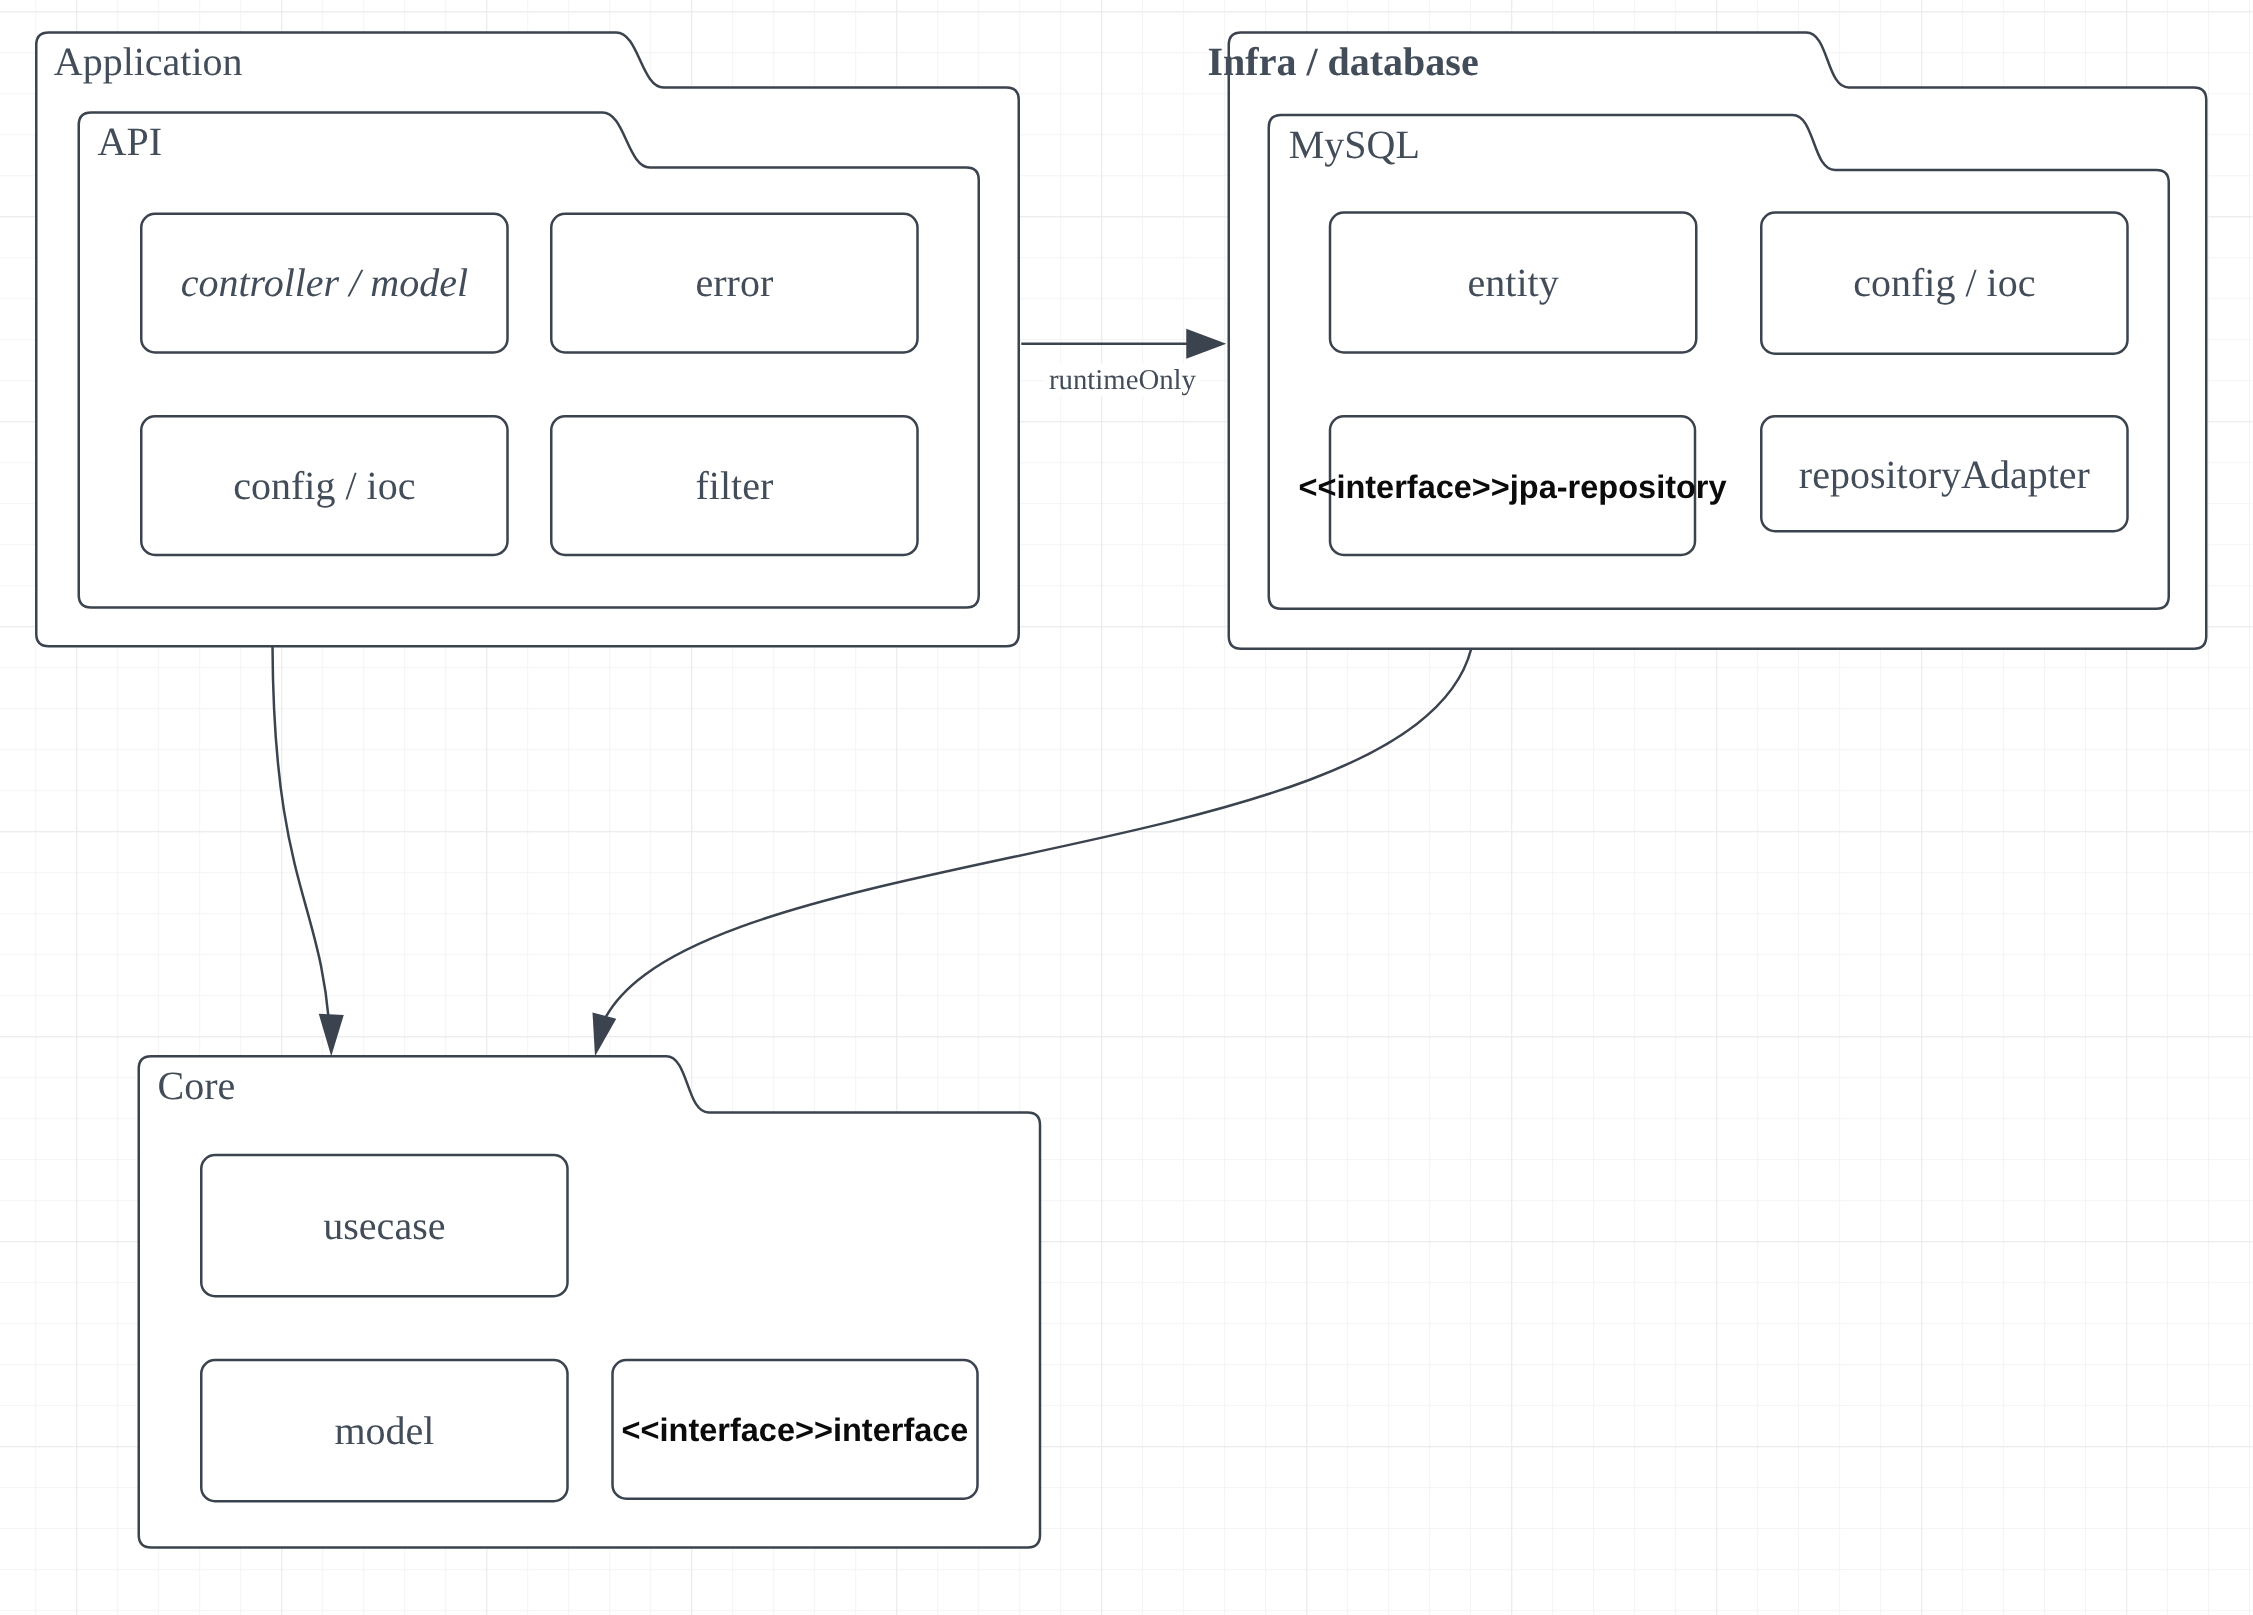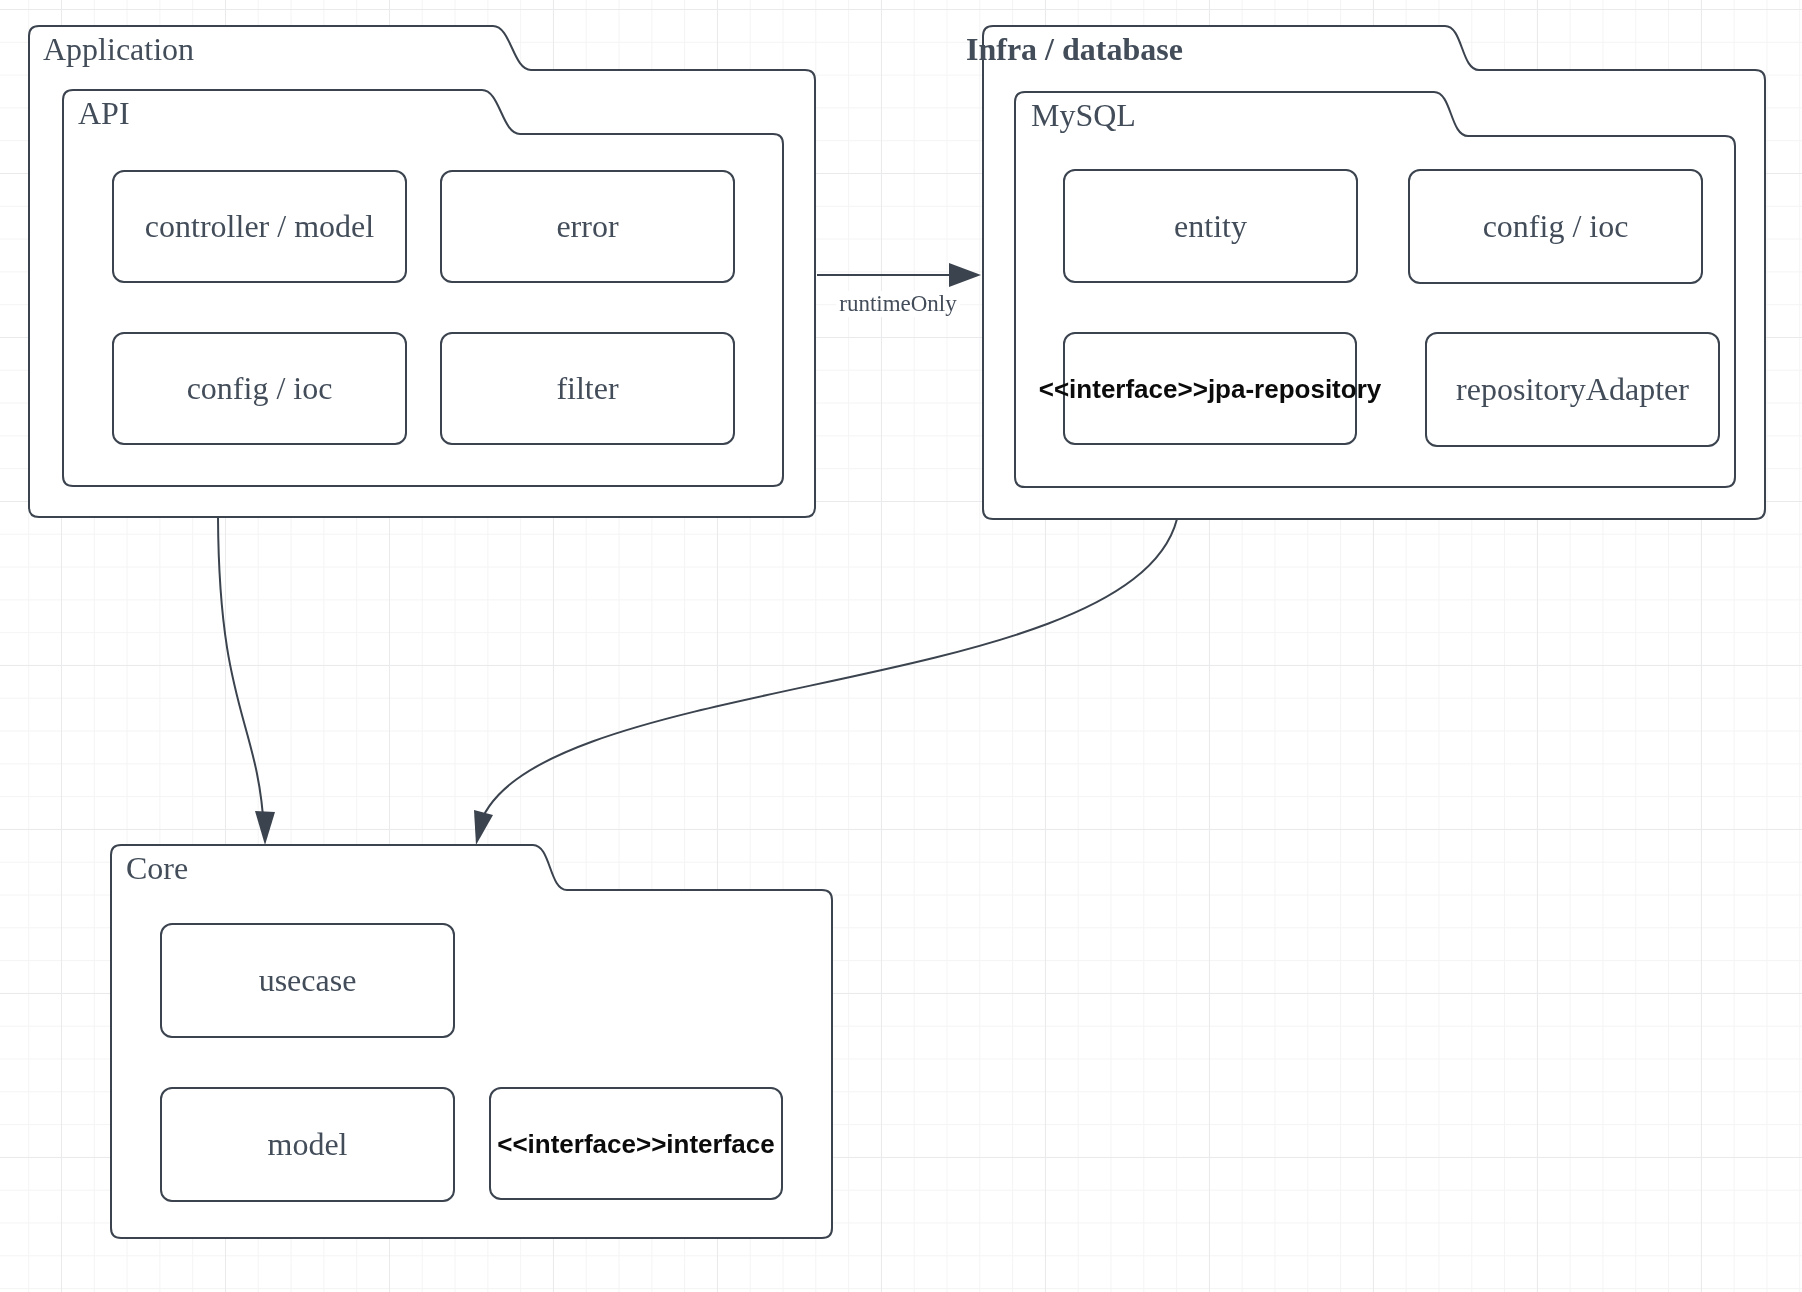--- a/index.html
+++ b/index.html
@@ -107,21 +107,21 @@
     <polygon class="arrowhead" points="476,845 493,815 474,810"></polygon>
   </svg>
 
   <div class="pkg-title" style="left:43px; top:28px;">Application</div>
   <div class="pkg-title" style="left:78px; top:92px;">API</div>
   <div class="pkg-title" style="left:966px; top:28px;font-weight:bold;">Infra / database</div>
 
   <div class="pkg-title" style="left:1031px; top:94px;">MySQL</div>
   <div class="pkg-title" style="left:126px; top:847px;">Core</div>
 
-  <div class="box" style="left:112px; top:170px; width:295px; height:113px;">
+  <div class="box" style="left:112px; top:170px; width:295px; height:113px;font-style:italic;">
     <span>controller / model</span>
   </div>
   <div class="box" style="left:440px; top:170px; width:295px; height:113px;">
     <span>error</span>
   </div>
   <div class="box" style="left:112px; top:332px; width:295px; height:113px;">
     <span>config / ioc</span>
   </div>
   <div class="box" style="left:440px; top:332px; width:295px; height:113px;">
     <span>filter</span>
@@ -130,21 +130,21 @@
   <div class="box" style="left:1063px; top:169px; width:295px; height:114px;">
     <span>entity</span>
   </div>
   <div class="box" style="left:1408px; top:169px; width:295px; height:115px;">
     <span>config / ioc</span>
   </div>
   <div class="box iface" style="left:1063px; top:332px; width:294px; height:113px;">
     <span>&lt;&lt;interface&gt;&gt;</span>
     <span>jpa-repository</span>
   </div>
-  <div class="box" style="left:1408px; top:332px; width:295px; height:115px;margin-left:17px;">
+  <div class="box" style="left:1408px; top:332px; width:295px; height:94px;">
     <span>repositoryAdapter</span>
   </div>
 
   <div class="box" style="left:160px; top:923px; width:295px; height:115px;">
     <span>usecase</span>
   </div>
   <div class="box" style="left:160px; top:1087px; width:295px; height:115px;">
     <span>model</span>
   </div>
   <div class="box iface" style="left:489px; top:1087px; width:294px; height:113px;">

